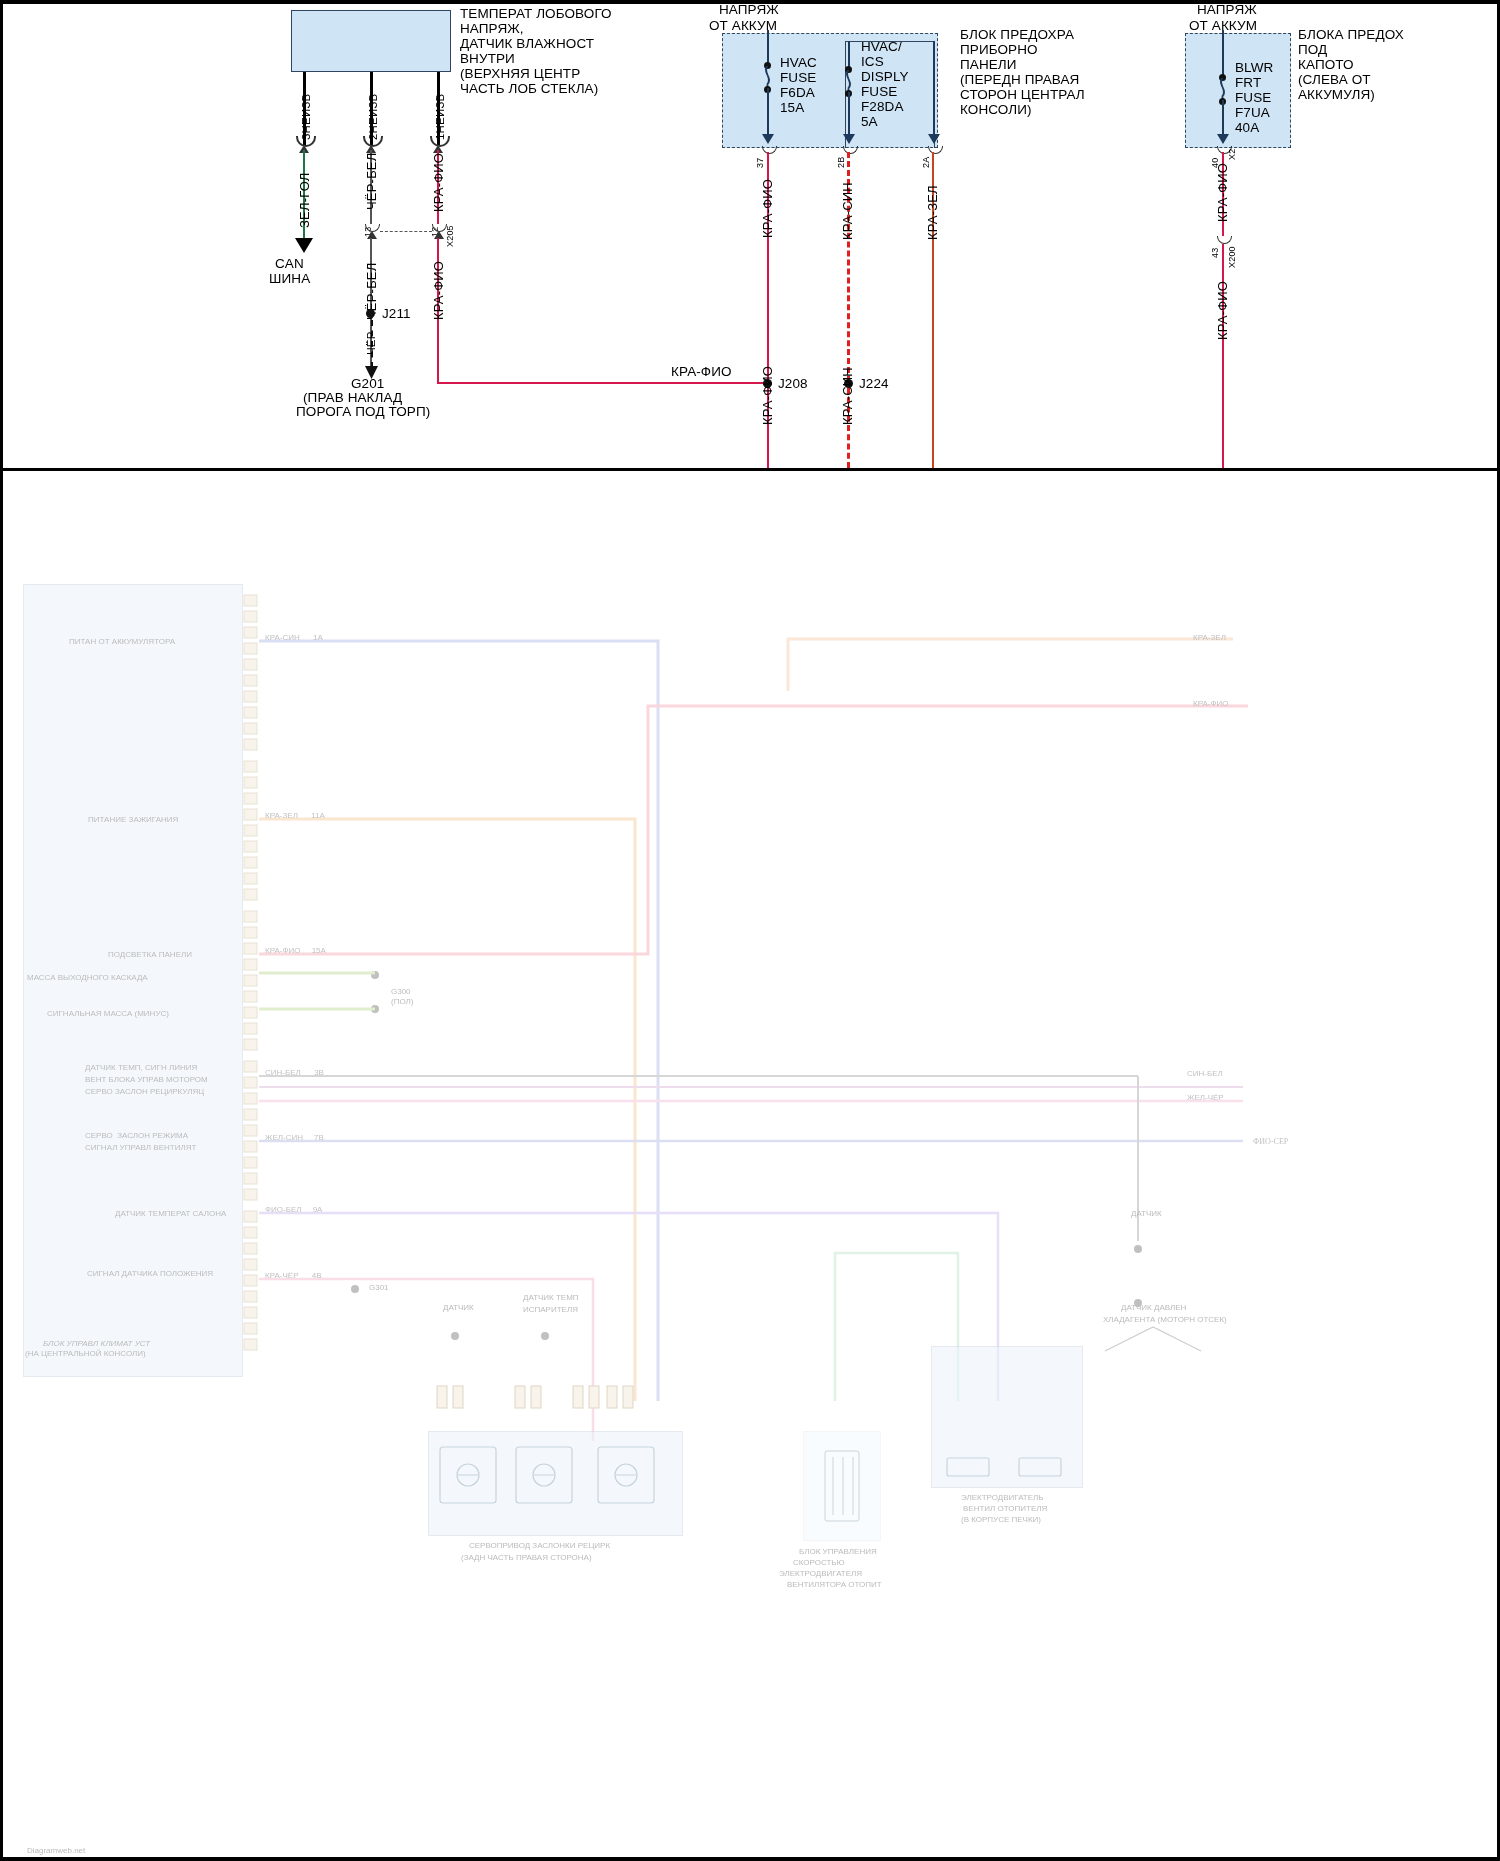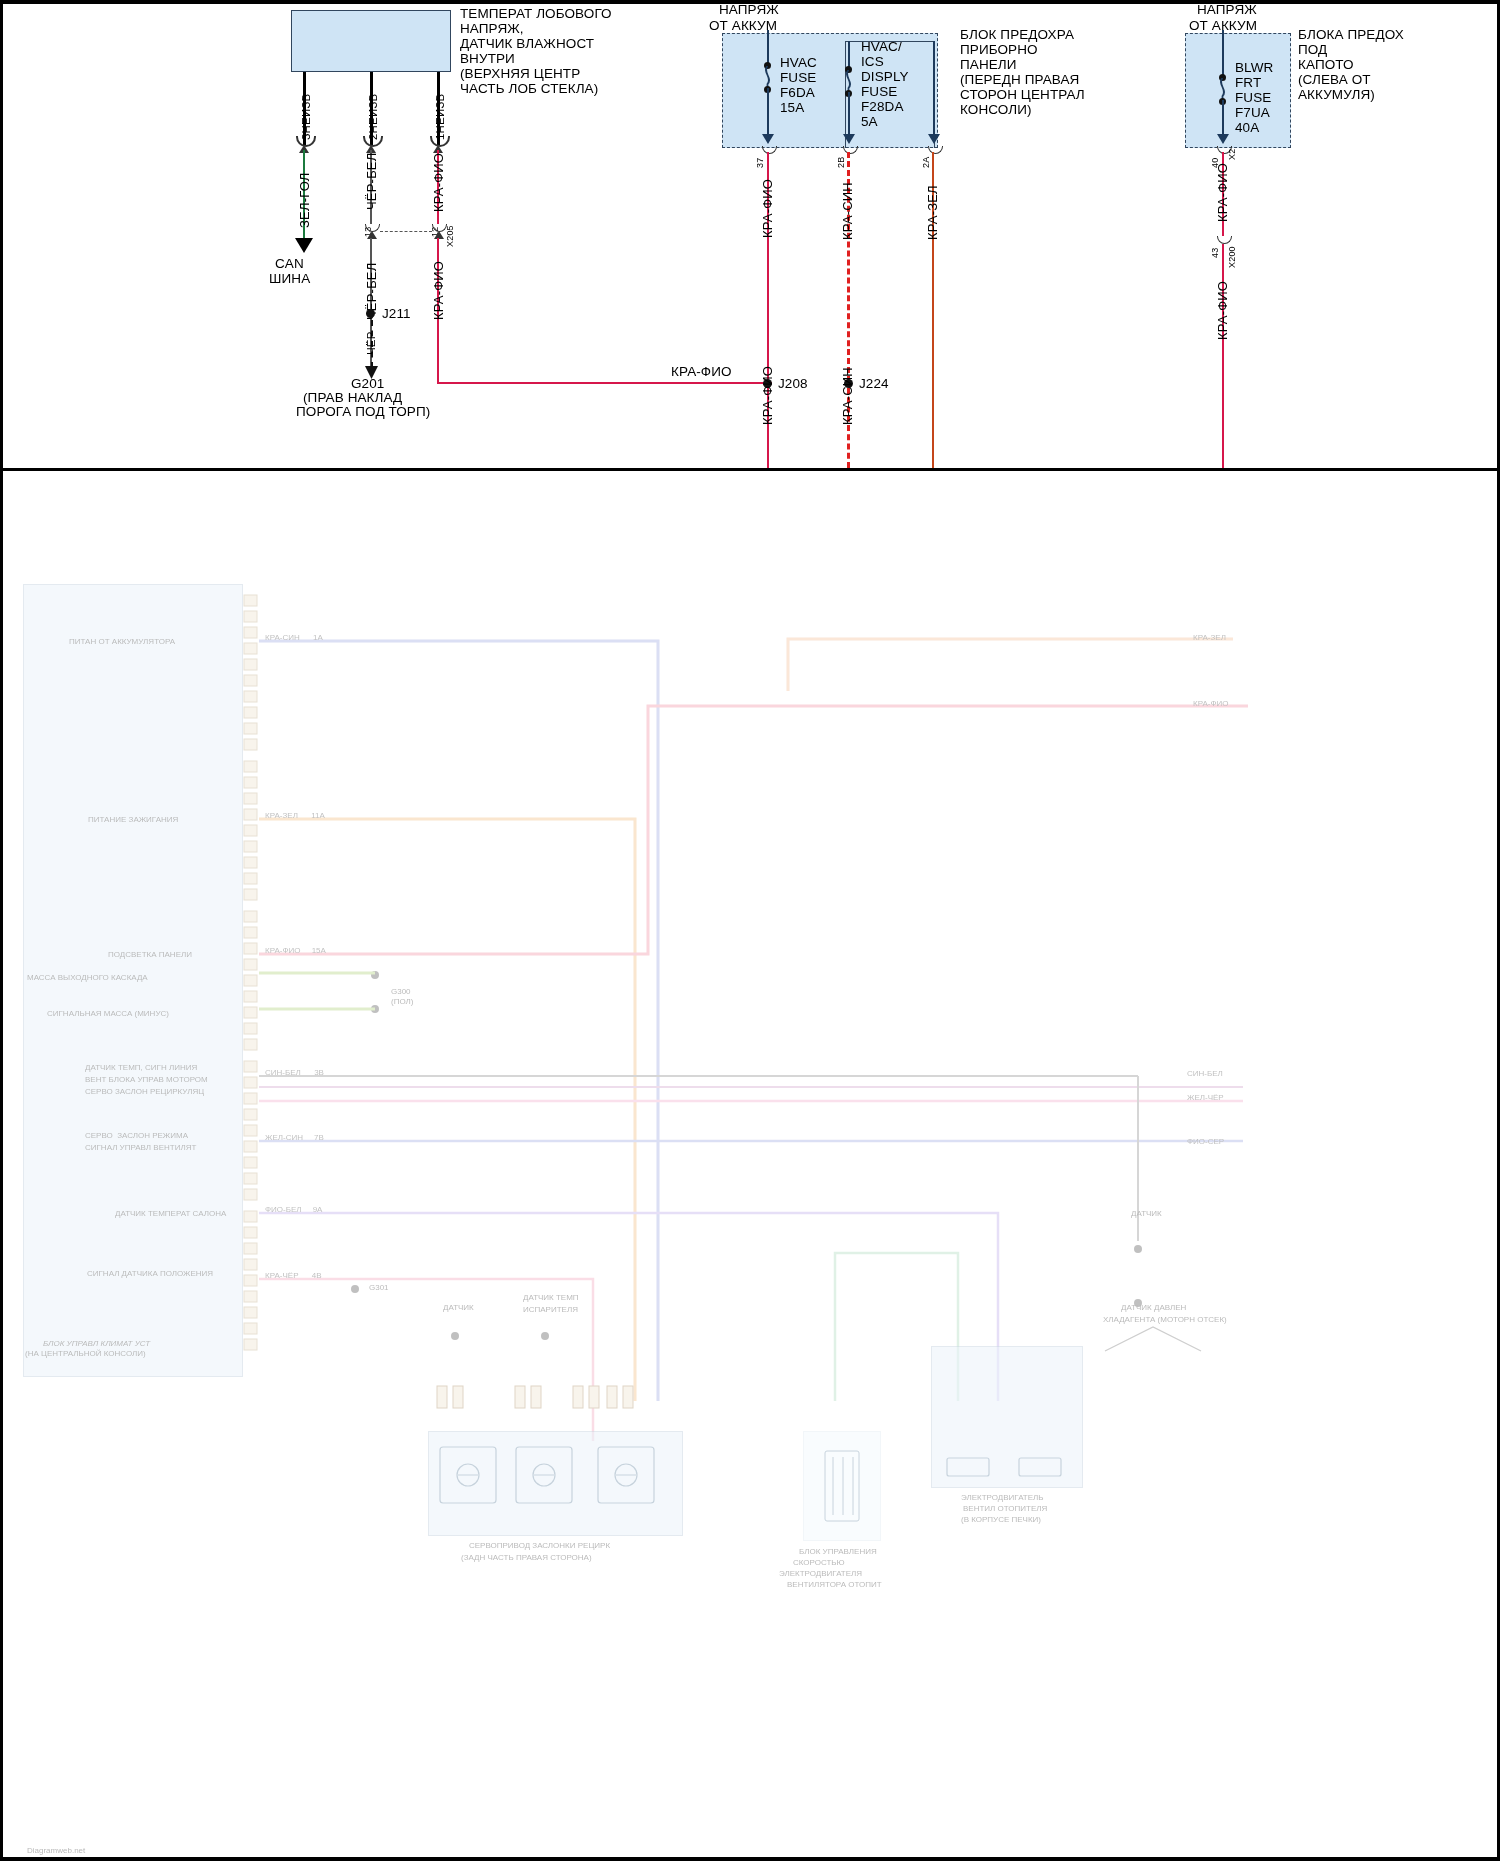--- a/index.html
+++ b/index.html
@@ -498,21 +498,21 @@
     <div class="lowtxt" style="left:82px; top:602px; color:#5a5a5a;">СИГНАЛ УПРАВЛ ВЕНТИЛЯТ</div>
     <div class="lowtxt" style="left:88px; top:668px; color:#5a5a5a;margin-left:24px;">ДАТЧИК ТЕМПЕРАТ САЛОНА</div>
     <div class="lowtxt" style="left:84px; top:728px; color:#5a5a5a;">СИГНАЛ ДАТЧИКА ПОЛОЖЕНИЯ</div>
     <div class="lowtxt" style="left:40px; top:798px; color:#5a5a5a;font-style:italic;">БЛОК УПРАВЛ КЛИМАТ УСТ</div>
     <div class="lowtxt" style="left:22px; top:808px; color:#5a5a5a;">(НА ЦЕНТРАЛЬНОЙ КОНСОЛИ)</div>
 
     <div class="lowtxt" style="left:1190px; top:92px; color:#6a6a6a;">КРА-ЗЕЛ</div>
     <div class="lowtxt" style="left:1190px; top:158px; color:#6a6a6a;">КРА-ФИО</div>
     <div class="lowtxt" style="left:1184px; top:528px; color:#6a6a6a;">СИН-БЕЛ</div>
     <div class="lowtxt" style="left:1184px; top:552px; color:#6a6a6a;">ЖЕЛ-ЧЁР</div>
-    <div class="lowtxt" style="left:1184px; top:596px; color:#6a6a6a;">ФИО-СЕР</div>
+    <div class="lowtxt" style="left:1250px; top:596px; color:#6a6a6a;font-family:Liberation Serif, serif;">ФИО-СЕР</div>
 
     <div class="lowtxt" style="left:388px; top:446px; color:#5a5a5a;">G300</div>
     <div class="lowtxt" style="left:388px; top:456px; color:#5a5a5a;">(ПОЛ)</div>
     <div class="lowtxt" style="left:366px; top:742px; color:#5a5a5a;">G301</div>
 
     <div class="box faint" style="left:425px; top:890px; width:255px; height:105px;"></div>
     <svg style="position:absolute; left:425px; top:890px;" width="255" height="105" viewBox="0 0 255 105">
       <g stroke="#7a96ad" stroke-width="1.2" fill="none">
         <rect x="12" y="16" width="56" height="56" rx="3"></rect>
         <rect x="88" y="16" width="56" height="56" rx="3"></rect>

